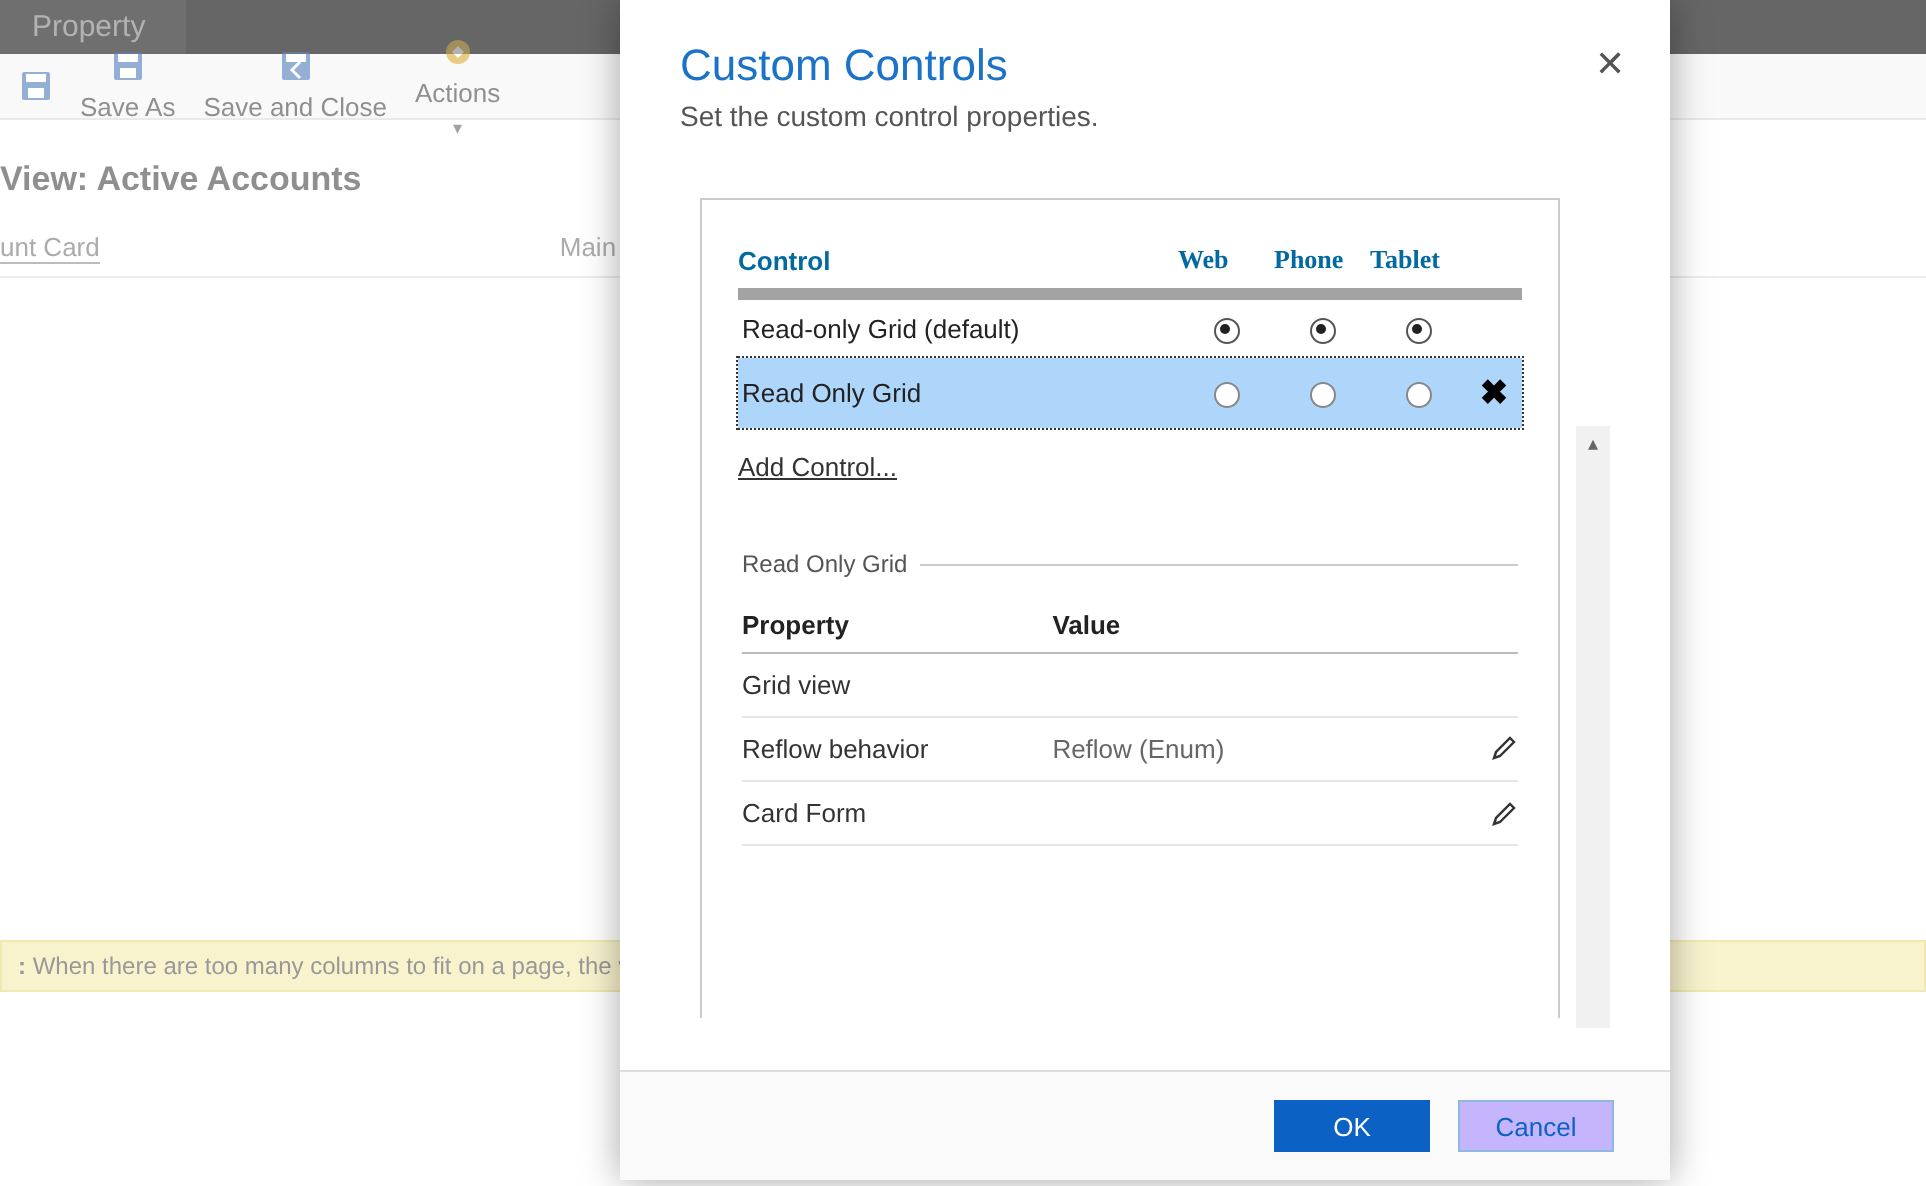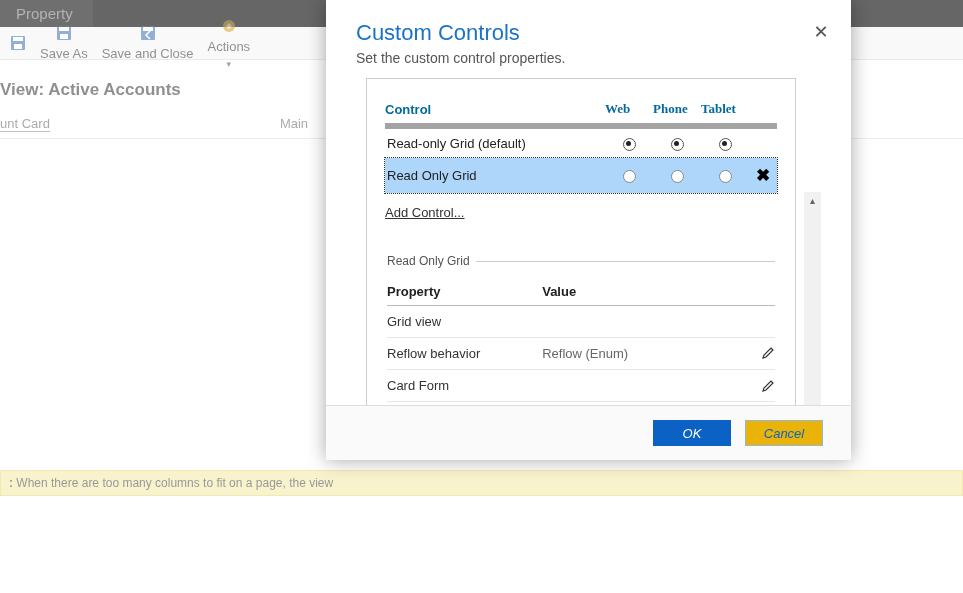--- a/index.html
+++ b/index.html
@@ -15,21 +15,21 @@
   .tb-icon { width:16px; height:16px; display:inline-flex; align-items:center; justify-content:center; }
   .viewname { font-size:17px; font-weight:600; color:#333; padding:20px 0 16px 0; }
   .colhdr { display:flex; gap:230px; color:#666; font-size:13px; border-bottom:1px solid #ddd; padding-bottom:6px; }
   .colhdr .b { border-bottom:1px solid #888; }
   .note { position:absolute; left:0; right:0; top:470px; background:#f3e9a4; border:1px solid #e4d872; padding:5px 8px; font-size:12px; color:#444; }
   .note b { font-weight:600; }
   .dim-overlay { position:absolute; inset:0; background:rgba(255,255,255,0.45); pointer-events:none; }
   .darkstrip { position:absolute; top:0; left:0; right:0; height:27px; background:rgba(0,0,0,0.3); pointer-events:none; }
 
   
-  .modal { position:absolute; left:326px; top:0; width:525px; height:460px; background:#fff; box-shadow:0 0 18px rgba(0,0,0,0.35); display:flex; flex-direction:column; }
+  .modal { position:absolute; left:310px; top:0; width:525px; height:590px; background:#fff; box-shadow:0 0 18px rgba(0,0,0,0.35); display:flex; flex-direction:column;gap:21px; }
   .modal-head { padding:20px 30px 12px 30px; }
   .mtitle { color:#1a73c7; font-size:22px; font-weight:400; }
   .msub { color:#555; font-size:14px; margin-top:4px; }
   .close-x { position:absolute; right:20px; top:22px; width:20px; height:20px; display:flex; align-items:center; justify-content:center; color:#555; font-size:18px; cursor:pointer; }
 
   .modal-body { flex:1; overflow:hidden; position:relative; padding:0 20px 0 40px; }
   .scrollpane { border:1px solid #ccc; border-bottom:none; width:430px; height:410px; padding:18px 18px; position:relative; }
   .vscroll { position:absolute; right:30px; top:114px; width:17px; height:410px; background:#f1f1f1; display:flex; flex-direction:column; justify-content:space-between; align-items:center; }
   .vscroll .arrow { width:17px; height:17px; display:flex; align-items:center; justify-content:center; color:#666; font-size:10px; background:#f1f1f1; }
   
@@ -48,24 +48,24 @@
   .addlink { display:inline-block; margin-top:12px; color:#333; text-decoration:underline; font-size:13px; }
 
   fieldset.props { margin-top:34px; border:1px solid #ccc; border-bottom:none; border-left:none; border-right:none; padding:0; position:relative; }
   fieldset.props legend { padding:0 6px 0 0; color:#555; font-size:12px; }
   table.props { width:100%; border-collapse:collapse; margin-top:10px; }
   table.props th { text-align:left; font-weight:600; padding:6px 0; border-bottom:1px solid #bbb; font-size:13px; }
   table.props td { padding:8px 0; border-bottom:1px solid #e6e6e6; font-size:13px; color:#333; }
   table.props td.val { color:#666; }
   .pencil { width:14px; height:14px; display:inline-block; float:right; }
 
-  .modal-foot { height:55px; border-top:1px solid #ddd; background:#fafafa; display:flex; justify-content:flex-end; align-items:center; gap:14px; padding:0 28px;font-style:italic; }
+  .modal-foot { height:55px; border-top:1px solid #ddd; background:#fafafa; display:flex; justify-content:flex-end; align-items:center; gap:14px; padding:0 28px; }
   .btn { min-width:78px; height:26px; font-size:13px; display:flex; align-items:center; justify-content:center; cursor:pointer; }
   .btn-primary { background:#0b62c4; color:#fff; border:1px solid #0b62c4; }
-  .btn-secondary { background:#eab308; color:#0b62c4; border:1px solid #8fb8e0; }
+  .btn-secondary { background:#c4b5fd; color:#0b62c4; border:1px solid #8fb8e0; }
 </style>
 </head>
 <body>
 
 <div class="app">
   <div class="titlebar">
     <div class="brand">Property</div>
   </div>
   <div class="toolbar">
     <div class="tb-btn">

